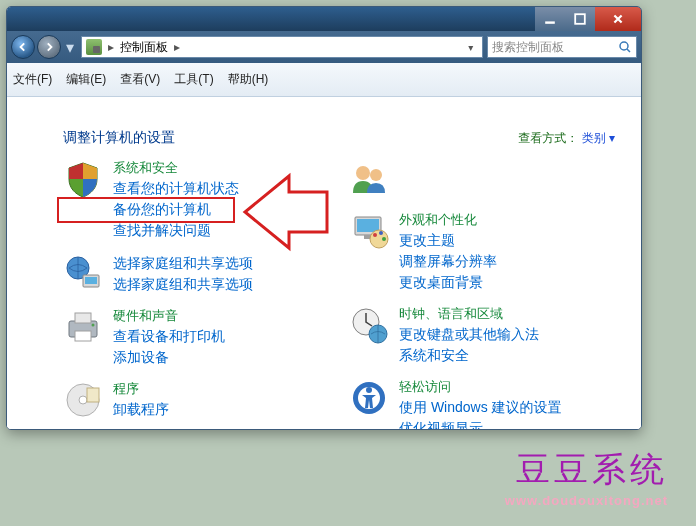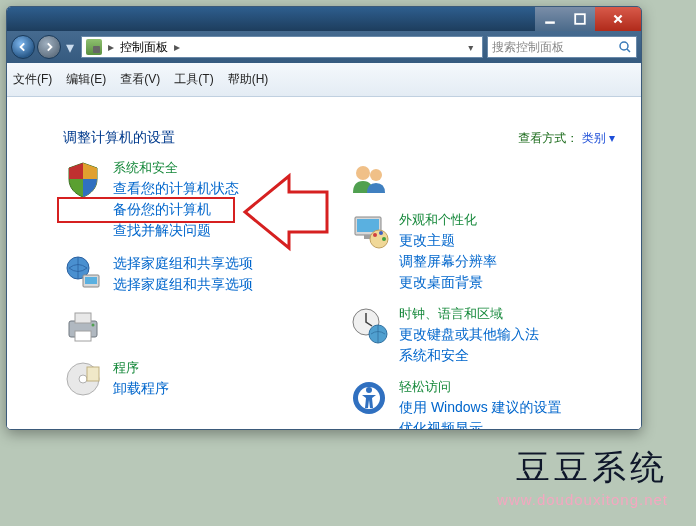--- a/index.html
+++ b/index.html
@@ -48,22 +48,22 @@
   .cattitle { font-size:13px; color:#15883a; margin-bottom:1px; cursor:pointer; }
   .catlink { display:block; font-size:14px; color:#0066cc; text-decoration:none; line-height:1.5; cursor:pointer; }
   .catlink.shield::before { content:"🛡"; font-size:10px; margin-right:3px; }
 
   
   .red-box { position:absolute; border:2px solid #d62020; pointer-events:none; }
   .red-arrow { position:absolute; pointer-events:none; }
 
   
   .watermark { position:absolute; right:28px; bottom:18px; text-align:right; }
-  .wm-top { font-family: "KaiTi","STKaiti",serif; font-size:34px; color:#0f172a; letter-spacing:4px; }
-  .wm-url { font-size:15px; color:#f4a7c0; letter-spacing:1px; }
+  .wm-top { font-family: "KaiTi","STKaiti",serif; font-size:34px; color:#a21caf; letter-spacing:4px; }
+  .wm-url { font-size:13px; color:#f4a7c0; letter-spacing:1px;font-weight:bold; }
 </style>
 </head>
 <body>
 
 <div class="window">
 
   <div class="titlebar">
     <div class="winbtn min">
         <svg viewBox="0 0 10 10">
           <rect x="1" y="7" width="8" height="2" fill="#fff"></rect>
@@ -169,20 +169,25 @@
 
         <div class="cat">
           <div class="caticon">
             <svg viewBox="0 0 40 40">
                 <rect x="6" y="14" width="28" height="16" rx="2" fill="#b0b8c0" stroke="#707880"></rect>
                 <rect x="12" y="6" width="16" height="10" fill="#e8e8e8" stroke="#a0a0a0"></rect>
                 <rect x="12" y="24" width="16" height="10" fill="#fff" stroke="#a0a0a0"></rect>
                 <circle cx="30" cy="18" r="1.5" fill="#50a050"></circle>
               </svg>
           </div>
+          <div class="catbody">
+            <div class="cattitle">硬件和声音</div>
+            <a class="catlink">查看设备和打印机</a>
+            <a class="catlink">添加设备</a>
+          </div>
         </div>
 
         <div class="cat">
           <div class="caticon">
             <svg viewBox="0 0 40 40">
                 <circle cx="20" cy="20" r="16" fill="#e8e8e8" stroke="#b0b0b0"></circle>
                 <circle cx="20" cy="20" r="4" fill="#fff" stroke="#b0b0b0"></circle>
                 <rect x="24" y="8" width="12" height="14" fill="#f0e8c8" stroke="#c0b080"></rect>
               </svg>
           </div>

